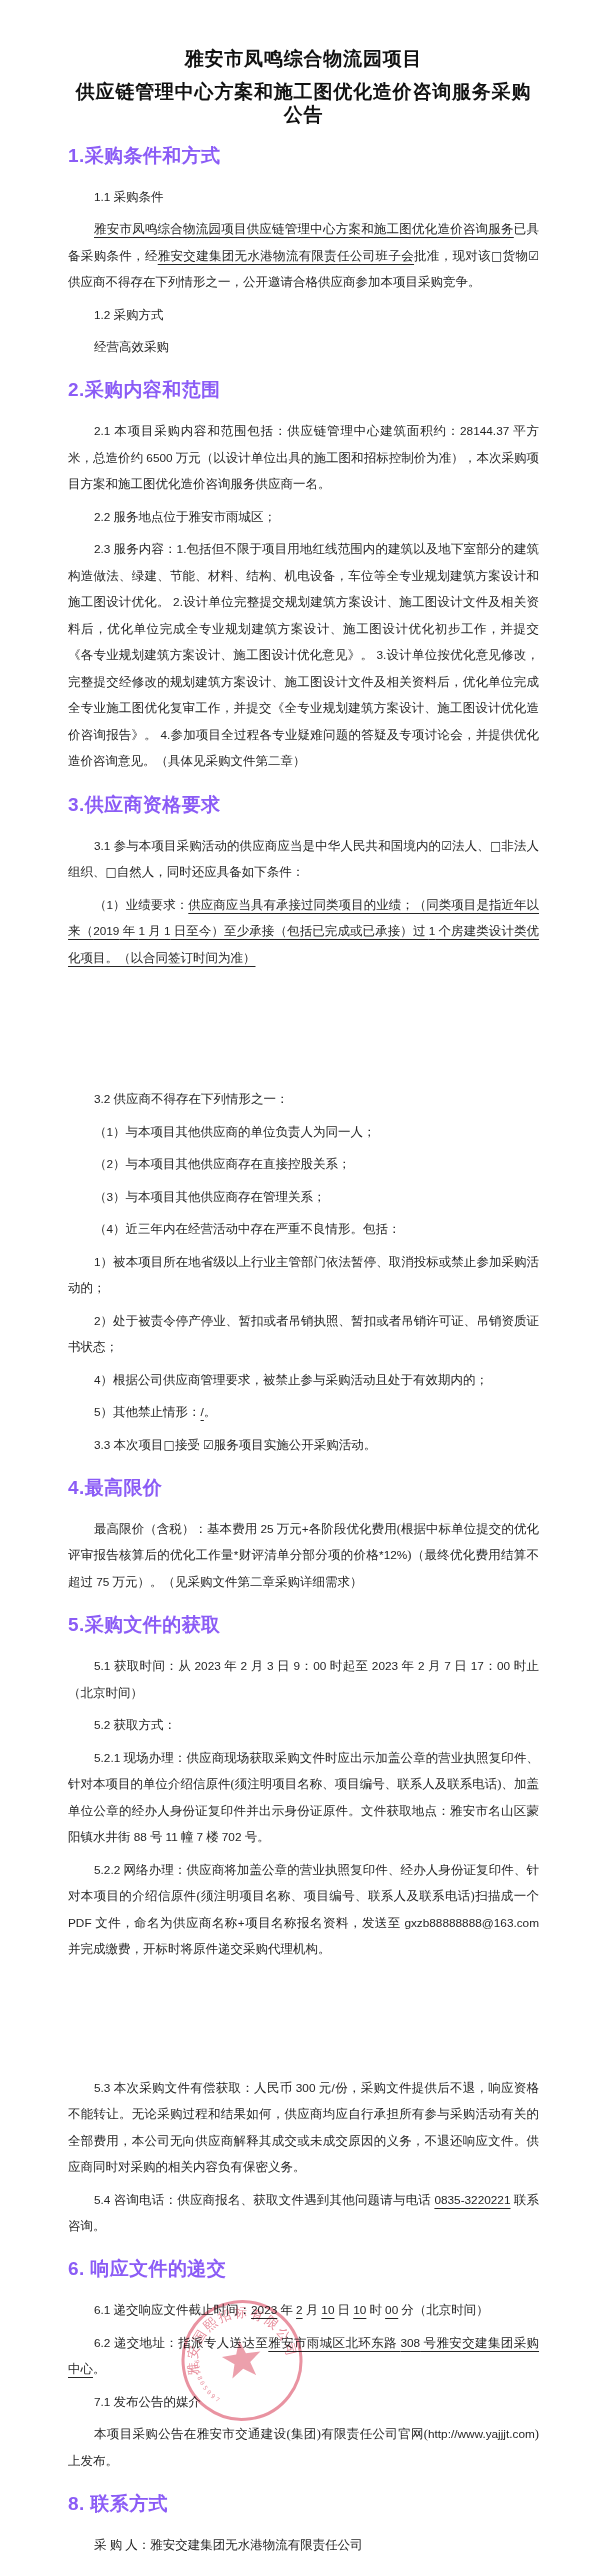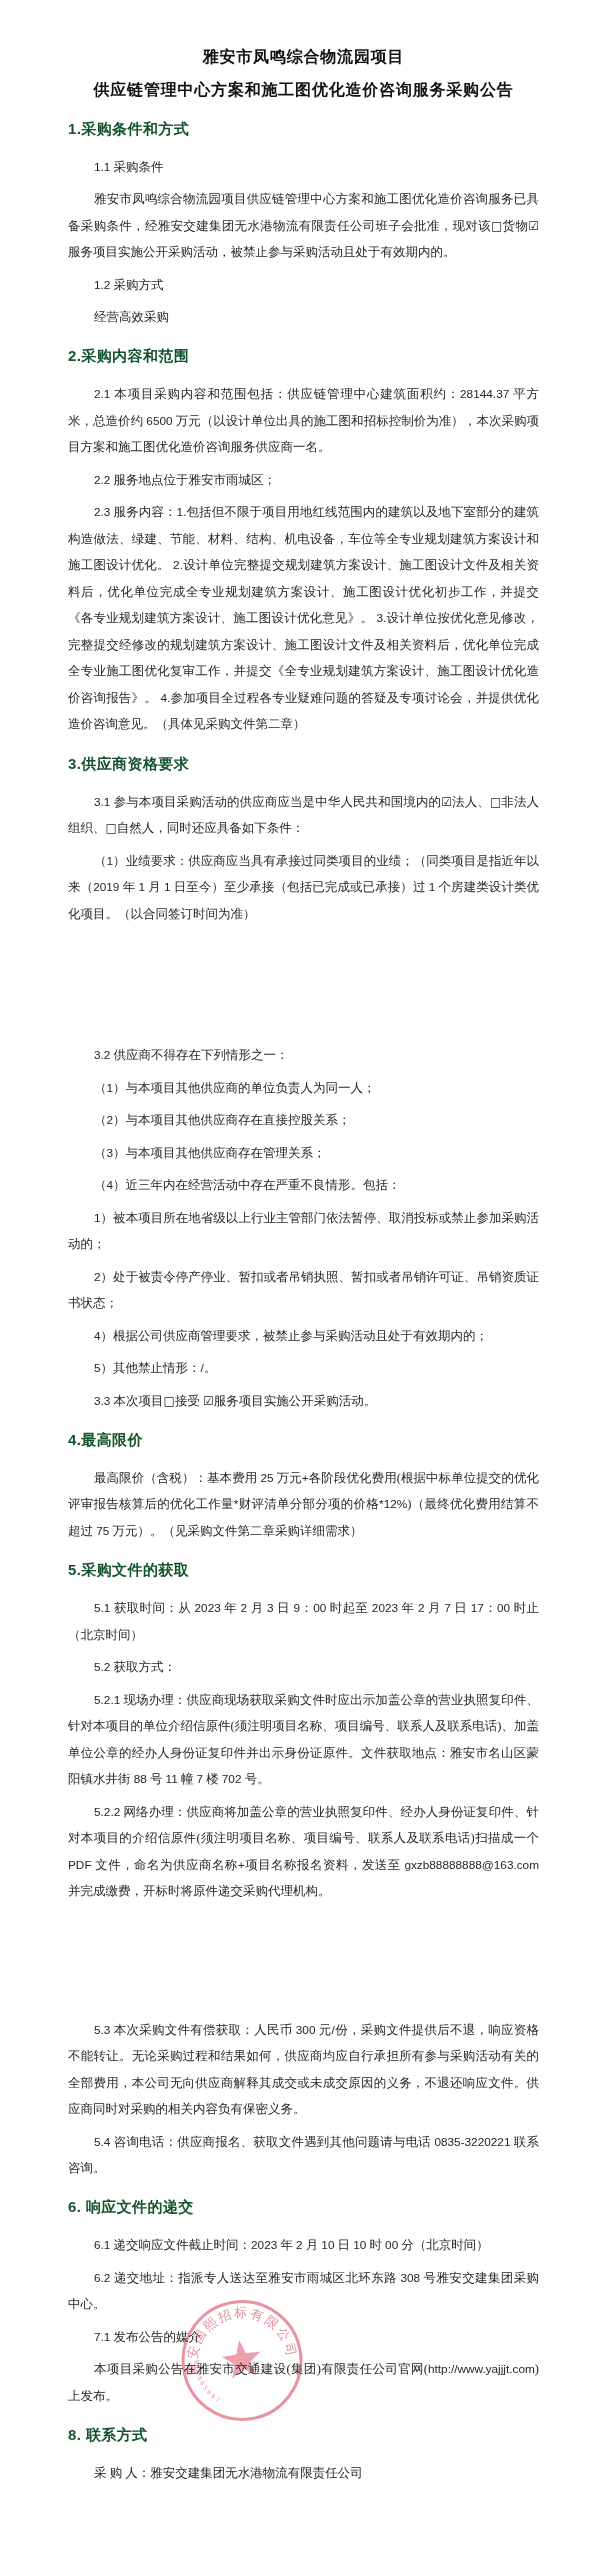--- a/index.html
+++ b/index.html
@@ -4,54 +4,54 @@
 <style>
   html,body{margin:0;padding:0;background:#f4f4f2;}
   .page{
     position:relative;width:606px;height:2576px;margin:0 auto;
     background:#ffffff;overflow:hidden;box-sizing:border-box;
     padding:42px 67px 0 68px;
     font-family:"Liberation Serif","DejaVu Serif",serif;
     color:#262626;
   }
   .title{
-    text-align:center;font-family:Liberation Mono, monospace;
-    font-weight:700;font-size:16px;color:#111;letter-spacing:0.8px;line-height:23px;
+    text-align:center;font-family:Liberation Sans, sans-serif;
+    font-weight:700;font-size:19px;color:#111;letter-spacing:0.8px;line-height:23px;
   }
   .title.t1{margin:4.5px 0 10.6px 0;}
   .title.t2{margin:0 0 4.5px 0;}
   .h1{
     font-family:"Liberation Sans","DejaVu Sans",sans-serif;
-    font-weight:700;font-size:15px;color:#14532d;
+    font-weight:700;font-size:19px;color:#8b5cf6;
     margin:16.7px 0 15px 0;letter-spacing:0.4px;
   }
   .p{
     font-size:12.5px;line-height:26.5px;text-indent:26px;
     margin:0 0 6px 0;text-align:justify;
   }
   .p .num{font-family:"Liberation Sans","DejaVu Sans",sans-serif;font-size:11.8px;}
-  .u{text-underline-offset:3.8px;text-decoration-thickness:0.8px;}
+  .u{text-decoration:underline;text-underline-offset:3.8px;text-decoration-thickness:0.8px;}
   .cb{font-family:"DejaVu Sans",sans-serif;font-size:12px;}
   .stamp{
     position:absolute;left:177px;top:2294px;width:130px;height:133px;
     transform:rotate(-8deg);mix-blend-mode:multiply;opacity:.85;pointer-events:none;
   }
 </style>
 </head>
 <body>
 
 <div class="page">
 
   <div class="title t1">雅安市凤鸣综合物流园项目</div>
   <div class="title t2">供应链管理中心方案和施工图优化造价咨询服务采购公告</div>
 
   <div id="blocks">
       <div class="h1"><span class="num">1.</span>采购条件和方式</div>
       <div class="p"><span class=""><span class="num">1.1</span> 采购条件</span></div>
-      <div class="p"><span class="u">雅安市凤鸣综合物流园项目供应链管理中心方案和施工图优化造价咨询服务</span><span class="">已具备采购条件，经</span><span class="u">雅安交建集团无水港物流有限责任公司班子会</span><span class="">批准，现对该</span><span class="cb">□</span><span class="">货物</span><span class="cb">☑</span><span class="">服务项目实施公开采购活动，被禁止参与采购活动且处于有效期内的。</span></div>
+      <div class="p"><span class="u">雅安市凤鸣综合物流园项目供应链管理中心方案和施工图优化造价咨询服务</span><span class="">已具备采购条件，经</span><span class="u">雅安交建集团无水港物流有限责任公司班子会</span><span class="">批准，现对该</span><span class="cb">□</span><span class="">货物</span><span class="cb">☑</span><span class="">供应商不得存在下列情形之一，公开邀请合格供应商参加本项目采购竞争。</span></div>
       <div class="p"><span class=""><span class="num">1.2</span> 采购方式</span></div>
       <div class="p"><span class="">经营高效采购</span></div>
       <div class="h1"><span class="num">2.</span>采购内容和范围</div>
       <div class="p"><span class=""><span class="num">2.1</span> 本项目采购内容和范围包括：供应链管理中心建筑面积约：<span class="num">28144.37</span> 平方米，总造价约 <span class="num">6500</span> 万元（以设计单位出具的施工图和招标控制价为准），本次采购项目方案和施工图优化造价咨询服务供应商一名。</span></div>
       <div class="p"><span class=""><span class="num">2.2</span> 服务地点位于雅安市雨城区；</span></div>
       <div class="p"><span class=""><span class="num">2.3</span> 服务内容：<span class="num">1.</span>包括但不限于项目用地红线范围内的建筑以及地下室部分的建筑构造做法、绿建、节能、材料、结构、机电设备，车位等全专业规划建筑方案设计和施工图设计优化。 <span class="num">2.</span>设计单位完整提交规划建筑方案设计、施工图设计文件及相关资料后，优化单位完成全专业规划建筑方案设计、施工图设计优化初步工作，并提交《各专业规划建筑方案设计、施工图设计优化意见》。 <span class="num">3.</span>设计单位按优化意见修改，完整提交经修改的规划建筑方案设计、施工图设计文件及相关资料后，优化单位完成全专业施工图优化复审工作，并提交《全专业规划建筑方案设计、施工图设计优化造价咨询报告》。 <span class="num">4.</span>参加项目全过程各专业疑难问题的答疑及专项讨论会，并提供优化造价咨询意见。（具体见采购文件第二章）</span></div>
       <div class="h1"><span class="num">3.</span>供应商资格要求</div>
       <div class="p"><span class=""><span class="num">3.1</span> 参与本项目采购活动的供应商应当是中华人民共和国境内的</span><span class="cb">☑</span><span class="">法人、</span><span class="cb">□</span><span class="">非法人组织、</span><span class="cb">□</span><span class="">自然人，同时还应具备如下条件：</span></div>
       <div class="p"><span class="">（<span class="num">1</span>）业绩要求：</span><span class="u">供应商应当具有承接过同类项目的业绩；（同类项目是指近年以来（<span class="num">2019</span> 年 <span class="num">1</span> 月 <span class="num">1</span> 日至今）至少承接（包括已完成或已承接）过 <span class="num">1</span> 个房建类设计类优化项目。（以合同签订时间为准）</span></div>
       <div class="p" style="margin-top: 115px;"><span class=""><span class="num">3.2</span> 供应商不得存在下列情形之一：</span></div>

